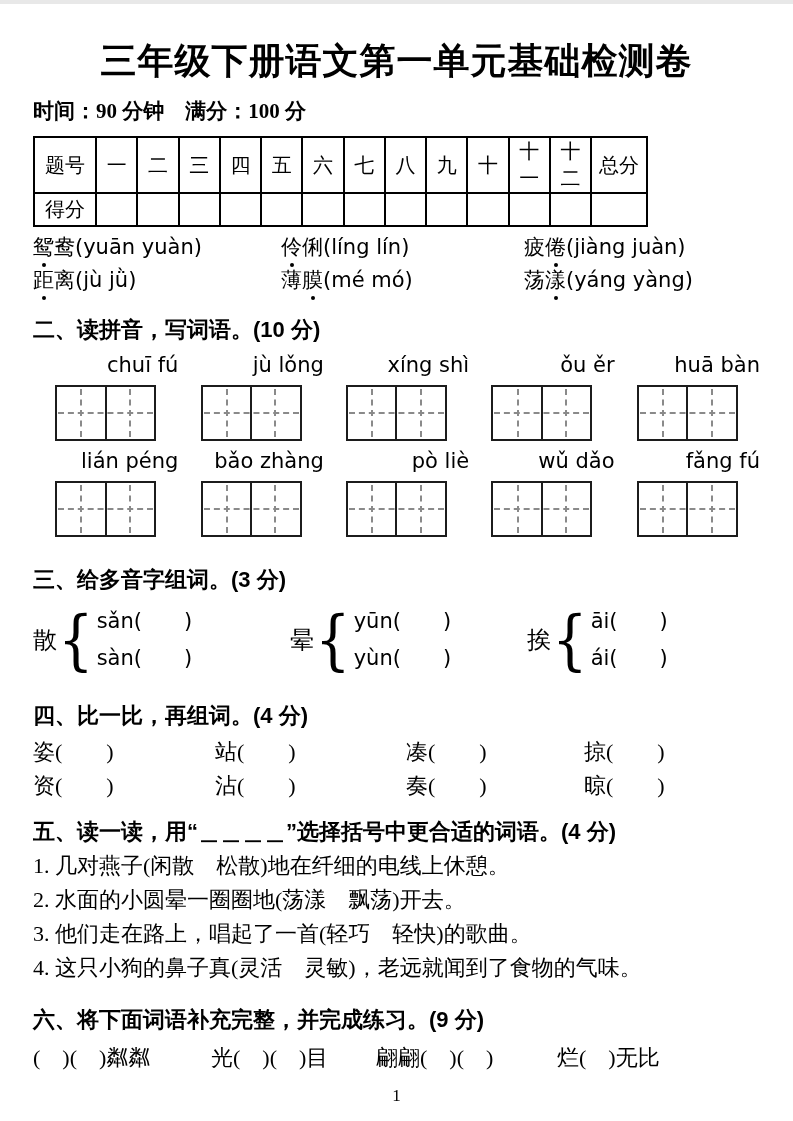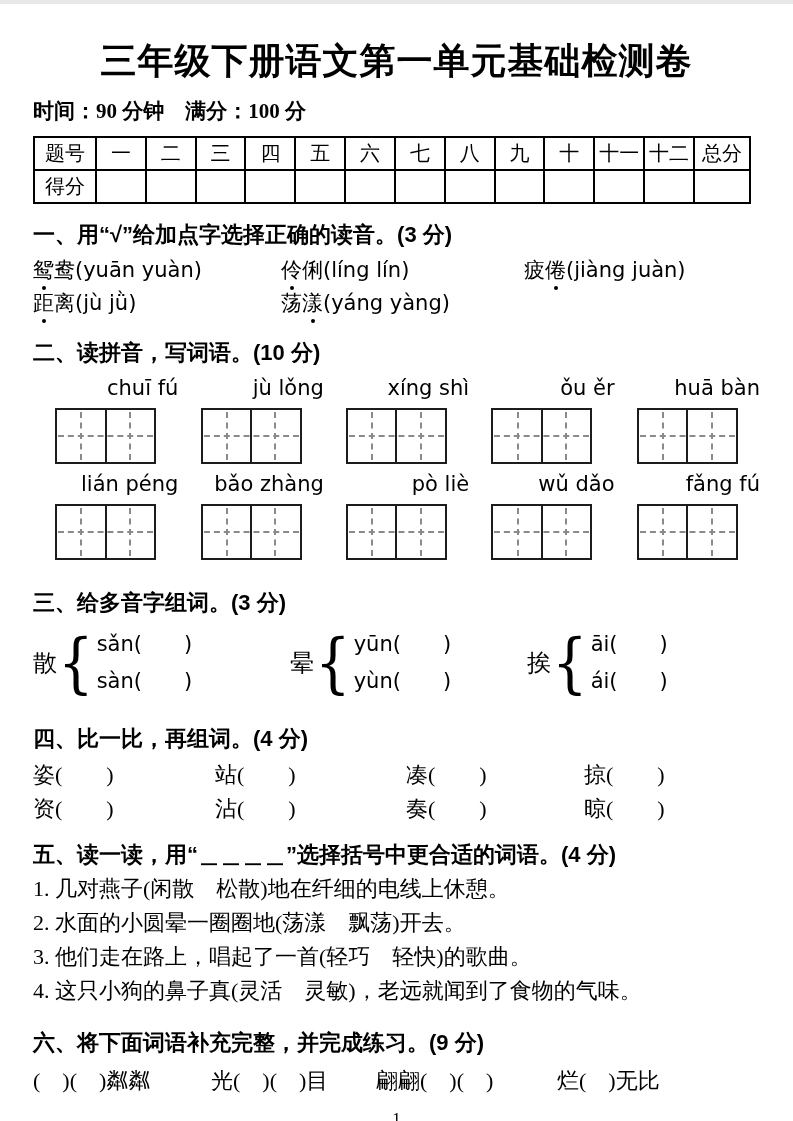--- a/index.html
+++ b/index.html
@@ -11,21 +11,21 @@
   }
   .title{
     font-family:"Liberation Sans",sans-serif;font-weight:bold;
     font-size:36px;line-height:46px;text-align:center;
     margin:34px 0 0;letter-spacing:1px;
   }
   .subtitle{
     font-family:"Liberation Serif",serif;font-weight:bold;
     font-size:21px;line-height:26px;margin-top:14px;
   }
-  table.score{border-collapse:collapse;width:718px;margin-top:12px;table-layout:fixed;}
+  table.score{border-collapse:collapse;width:615px;margin-top:12px;table-layout:fixed;}
   table.score td{
     border:2px solid #000;height:31px;text-align:center;
     font-size:20px;padding:0;font-family:"Liberation Serif",serif;
   }
   .sec-head{
     font-family:"Liberation Sans",sans-serif;font-weight:bold;
     font-size:22px;line-height:30px;
   }
   .mt16{margin-top:16px}.mt18{margin-top:18px}.mt20{margin-top:20px}
   .mt24{margin-top:24px}.mt28{margin-top:28px}.mt14{margin-top:14px}
@@ -125,26 +125,26 @@
           <td>&nbsp;</td>
           <td>&nbsp;</td>
           <td>&nbsp;</td>
           <td>&nbsp;</td>
           <td>&nbsp;</td>
           <td>&nbsp;</td>
         </tr>
     </tbody>
   </table>
 
-  <div class="sec-head mt16">一、用“√”给加点字选择正确的读音。(3 分)</div>
   <div class="s1-grid">
       <div class="s1-item"><span class="dc dot">鸳</span><span class="dc">鸯</span><span>(yuān yuàn)</span></div>
       <div class="s1-item"><span class="dc dot">伶</span><span class="dc">俐</span><span>(líng lín)</span></div>
       <div class="s1-item"><span class="dc">疲</span><span class="dc dot">倦</span><span>(jiàng juàn)</span></div>
       <div class="s1-item"><span class="dc dot">距</span><span class="dc">离</span><span>(jù jǜ)</span></div>
+      <div class="s1-item"><span class="dc">薄</span><span class="dc dot">膜</span><span>(mé mó)</span></div>
       <div class="s1-item"><span class="dc">荡</span><span class="dc dot">漾</span><span>(yáng yàng)</span></div>
     </div>
 
   <div class="sec-head mt18">二、读拼音，写词语。(10 分)</div>
   <div>
       <div class="py-row">
         <div class="py-col">
           <div class="py-pin">chuī fú</div>
           <div class="wbox">
             <div class="wl-v"></div>

